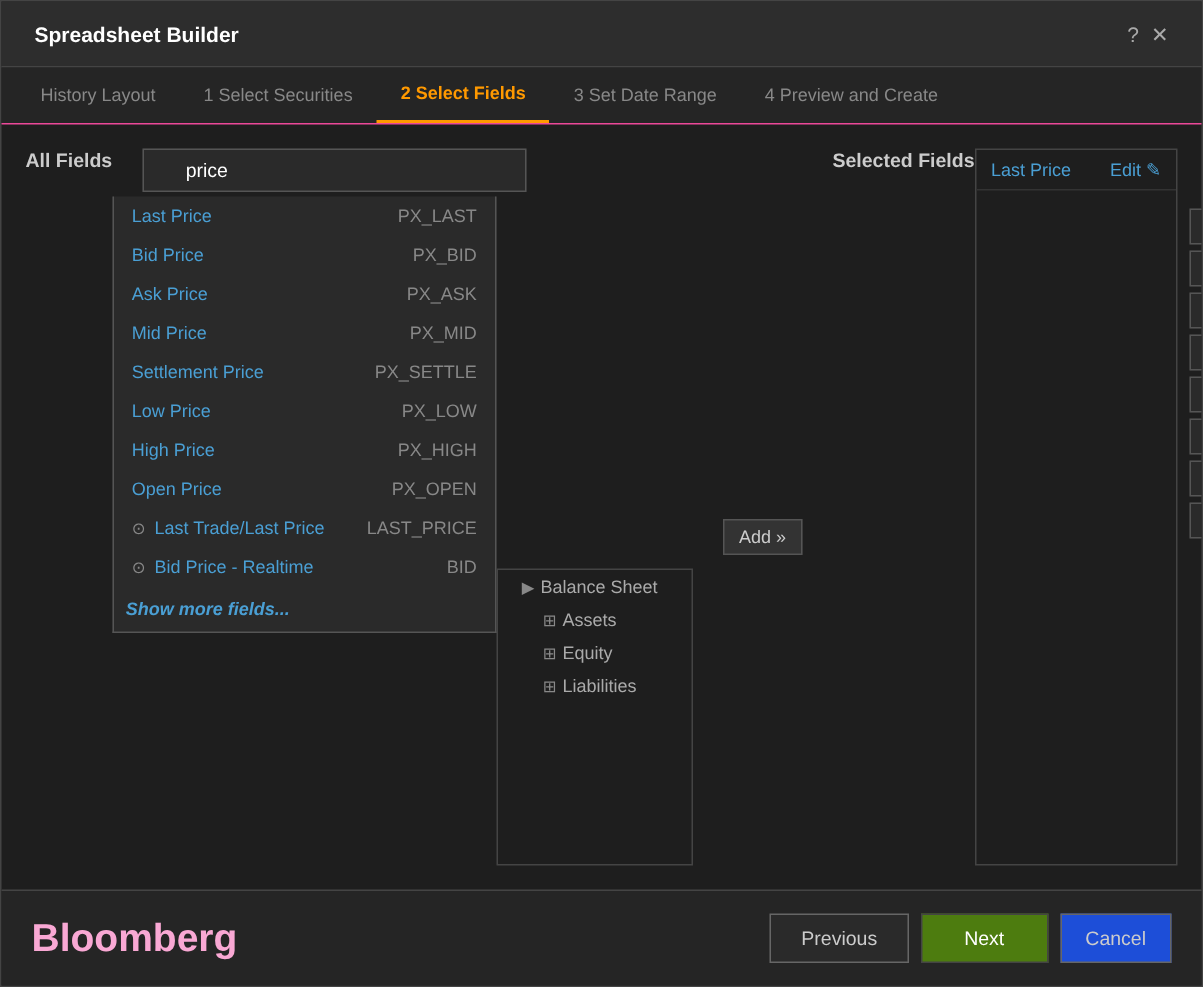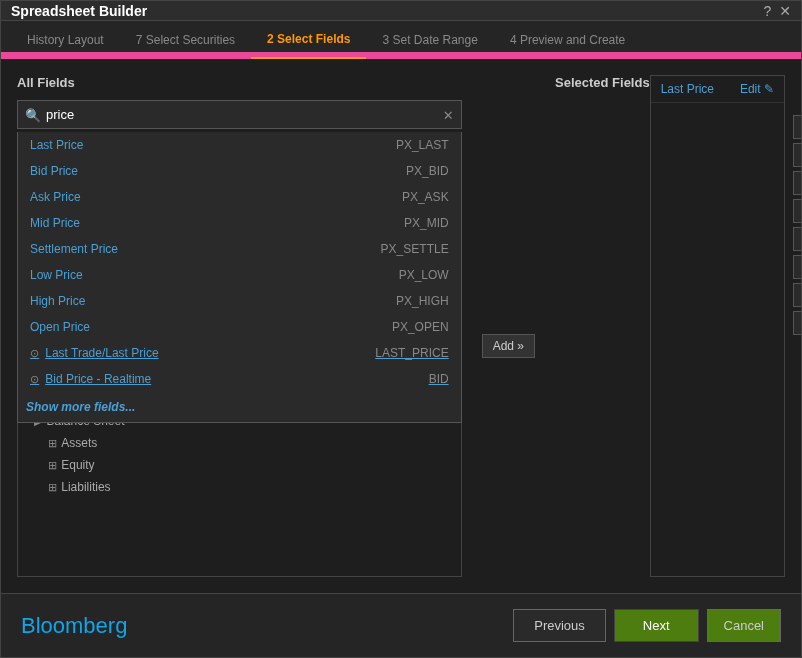--- a/index.html
+++ b/index.html
@@ -20,45 +20,45 @@
       border: 1px solid #444;
       display: flex;
       flex-direction: column;
       color: #ccc;
     }
     .title-bar {
       background: #2d2d2d;
       display: flex;
       align-items: center;
       justify-content: space-between;
-      padding: 0 10px;
-      height: 20px;
+      padding: 0 22px;
+      height: 44px;
       border-bottom: 1px solid #444;
     }
     .title-bar-title {
       color: #fff;
       font-size: 14px;
       font-weight: bold;
     }
     .title-bar-controls {
       display: flex;
       gap: 8px;
       align-items: center;
     }
     .title-bar-controls span {
       color: #aaa;
       cursor: pointer;
       font-size: 14px;
     }
     .nav-tabs {
       display: flex;
       background: #252525;
-      border-bottom: 7px solid #ec4899;
+      border-bottom: 1px solid #ec4899;
       height: 38px;
-      align-items: flex-start;
+      align-items: flex-end;
       padding: 0 10px;
       gap: 0;
     }
     .nav-tab {
       padding: 0 16px;
       height: 38px;
       display: flex;
       align-items: center;
       font-size: 12px;
       color: #888;
@@ -79,41 +79,42 @@
     .panels {
       display: flex;
       flex: 1;
       padding: 16px;
       gap: 16px;
       overflow: hidden;
     }
     .left-panel {
       flex: 1;
       display: flex;
-      flex-direction: column;
+      flex-direction: row;
       position: relative;
     }
     .panel-title {
       font-size: 13px;
       font-weight: bold;
       color: #ccc;
       margin-bottom: 10px;
     }
     .search-box-container {
       position: relative;
       margin-bottom: 0;
     }
     .search-box {
       width: 100%;
       background: #2a2a2a;
       border: 1px solid #555;
       padding: 6px 30px 6px 28px;
       color: #fff;
       font-size: 13px;
       outline: none;
+      margin-left: 20px;
     }
     .search-icon-span {
       position: absolute;
       left: 8px;
       top: 50%;
       transform: translateY(-50%);
       color: #888;
       font-size: 13px;
     }
     .clear-icon-span {
@@ -143,21 +144,20 @@
       padding: 6px 12px;
       cursor: pointer;
       color: #4a9fd4;
       font-size: 12px;
     }
     .dropdown-item .field-code {
       color: #888;
     }
     .dropdown-item.with-icon {
       align-items: center;
-      text-decoration: underline;
     }
     .dropdown-item .item-icon {
       color: #888;
       margin-right: 6px;
       font-size: 11px;
     }
     .show-more {
       text-align: left;
       padding: 8px;
       color: #4a9fd4;
@@ -256,23 +256,23 @@
     .footer {
       background: #252525;
       border-top: 1px solid #444;
       height: 64px;
       display: flex;
       align-items: center;
       justify-content: space-between;
       padding: 0 20px;
     }
     .footer-brand {
-      color: #0ea5e9;
-      font-size: 22px;
-      font-weight: normal;
+      color: #f9a8d4;
+      font-size: 26px;
+      font-weight: bold;
     }
     .footer-buttons {
       display: flex;
       gap: 8px;
     }
     .btn-prev {
       background: #2a2a2a;
       border: 1px solid #666;
       color: #ccc;
       padding: 8px 20px;
@@ -282,21 +282,21 @@
     .btn-next {
       background: #4d7c0f;
       border: 1px solid #444;
       color: #fff;
       padding: 8px 28px;
       font-size: 13px;
       cursor: pointer;
       font-weight: normal;
     }
     .btn-cancel {
-      background: #4d7c0f;
+      background: #1d4ed8;
       border: 1px solid #666;
       color: #ccc;
       padding: 8px 16px;
       font-size: 13px;
       cursor: pointer;
     }
   </style>
 </head>
 <body>
 
@@ -308,21 +308,21 @@
       <span>?</span>
       <span>✕</span>
     </div>
   </div>
 
   <div class="nav-tabs">
     <div class="nav-tab">
       <span>History Layout</span>
     </div>
     <div class="nav-tab">
-      <span>7  Select Securities</span>
+      <span>1  Select Securities</span>
     </div>
     <div class="nav-tab active">
       <span>2  Select Fields</span>
     </div>
     <div class="nav-tab">
       <span>3  Set Date Range</span>
     </div>
     <div class="nav-tab">
       <span>4  Preview and Create</span>
     </div>

